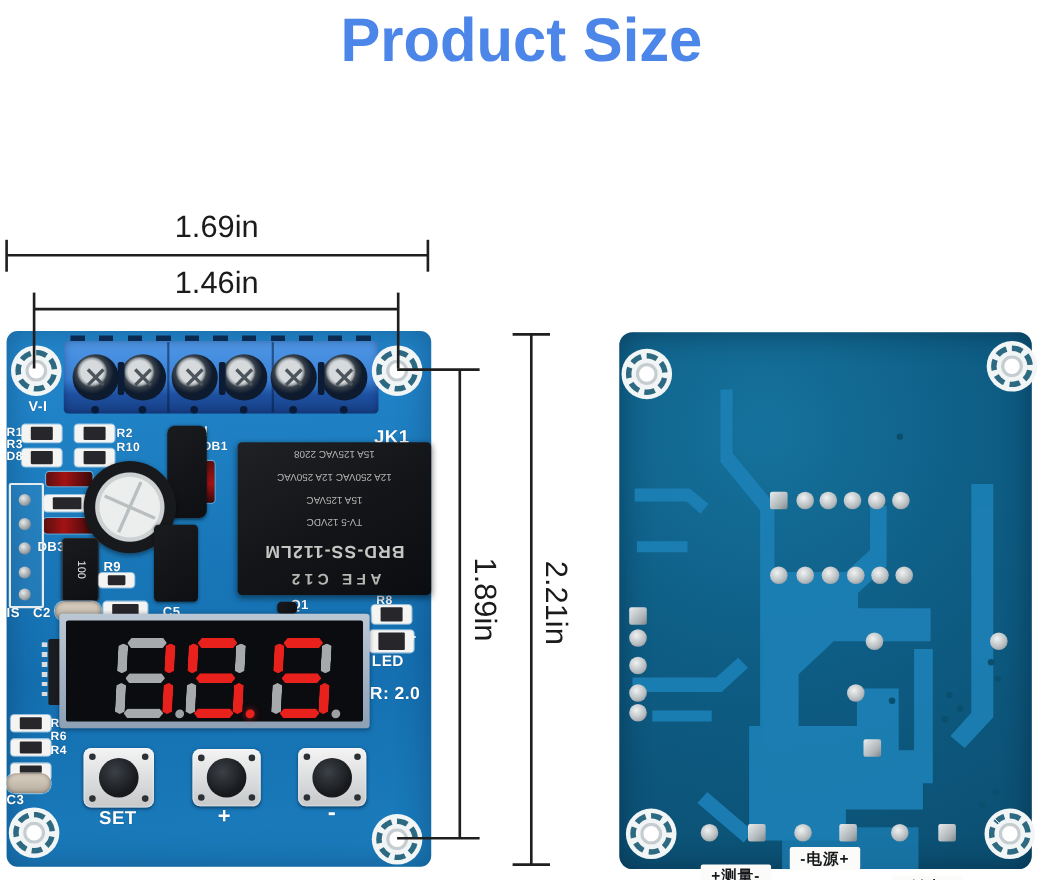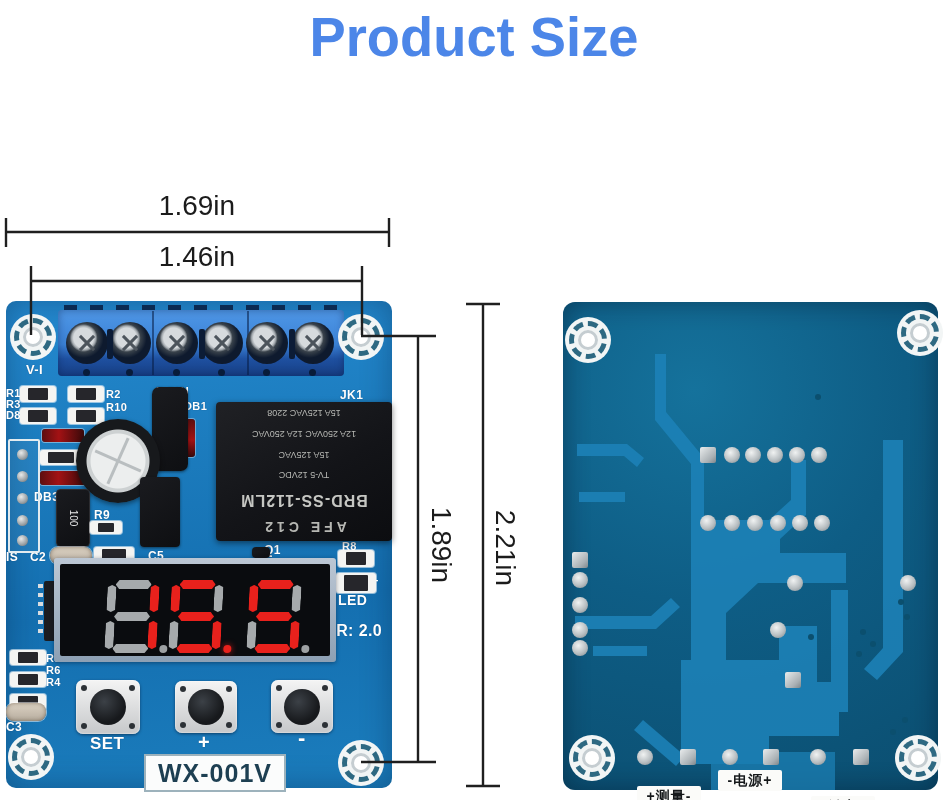--- a/index.html
+++ b/index.html
@@ -184,21 +184,21 @@
       <div class="pindot" style="left:205px;"></div>
       <div class="pindot" style="left:251px;"></div>
     </div>
 
     <div class="hole" style="left:4px;top:13px;"></div>
     <div class="hole" style="left:332px;top:13px;"></div>
     <div class="hole" style="left:2px;top:433px;"></div>
     <div class="hole" style="left:332px;top:439px;"></div>
 
     <span class="sk" style="left:20px;top:62px;font-size:13px;">V-I</span>
-    <span class="sk" style="left:334px;top:88px;font-size:12px;">JK1</span>
+    <span class="sk" style="left:334px;top:88px;font-size:17px;">JK1</span>
     <span class="sk" style="left:0px;top:87px;">R1</span>
     <span class="sk" style="left:0px;top:98px;">R3</span>
     <span class="sk" style="left:0px;top:109px;">D8</span>
     <span class="sk" style="left:100px;top:88px;">R2</span>
     <span class="sk" style="left:100px;top:101px;">R10</span>
     <span class="sk" style="left:150px;top:84px;font-size:13px;">DCIN</span>
     <span class="sk" style="left:178px;top:100px;">DB1</span>
     <span class="sk" style="left:28px;top:190px;font-size:12px;">DB3</span>
     <span class="sk" style="left:88px;top:208px;font-size:12px;">R9</span>
     <span class="sk" style="left:0px;top:250px;font-size:12px;">IS</span>
@@ -314,21 +314,20 @@
       <i></i>
         <i></i>
         <i></i>
         <i></i>
         <div class="cap"></div>
     </div>
     <span class="sk" style="left:84px;top:434px;font-size:17px;">SET</span>
     <span class="sk" style="left:192px;top:431px;font-size:20px;">+</span>
     <span class="sk" style="left:292px;top:426px;font-size:22px;">-</span>
 
-    <div class="wxlabel">WX-001V</div>
   </div>
 
   <div id="back" class="pcb">
     <svg class="traces" width="375" height="488" viewBox="0 0 375 488">
       <g fill="#1d82b8" opacity="0.88">
         <path d="M92,52 h11 v58 l38,46 v66 h-13 v-60 l-36,-44 z"></path>
         <path d="M128,218 h78 l22,-20 v-40 h15 v55 l-26,24 v14 h66 v30 h-88 l-32,30 v68 h-35 z"></path>
         <path d="M14,142 h50 l17,14 -7,9 -13,-11 h-47 z"></path>
         <path d="M16,190 h46 v10 h-46 z"></path>
         <path d="M12,314 h76 l20,-18 9,9 -24,22 h-81 z"></path>

